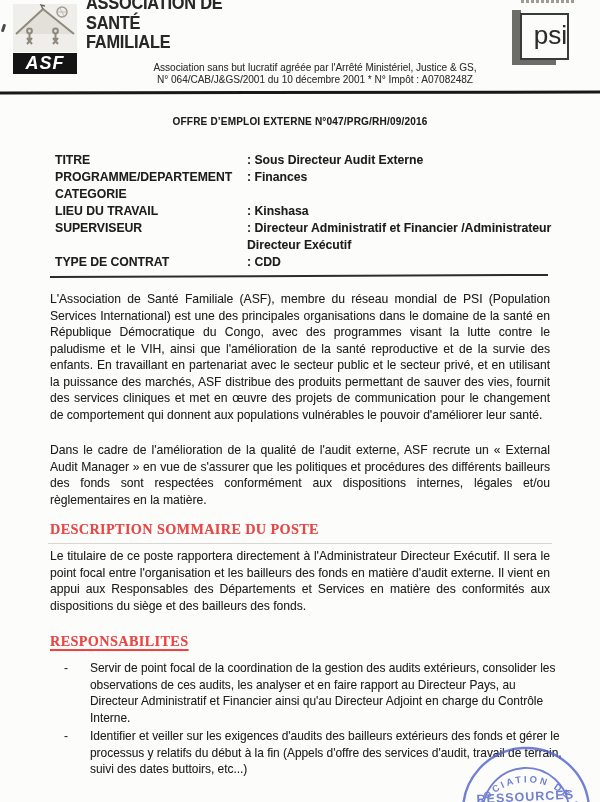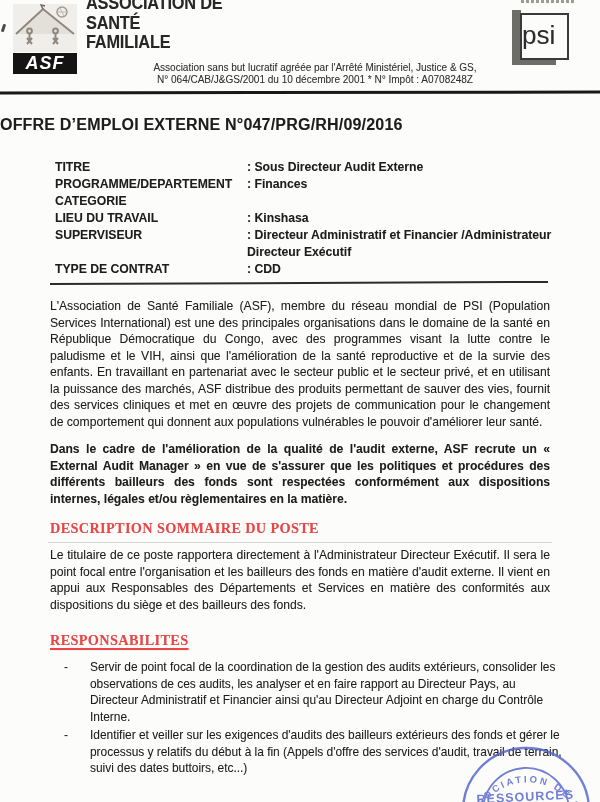--- a/index.html
+++ b/index.html
@@ -18,35 +18,35 @@
             transform-origin:left top;color:#272727;}
   .registration{position:absolute;left:150px;top:62px;width:330px;text-align:center;
                 font-size:10px;line-height:11.5px;color:#323232;}
   .psi-logo{position:absolute;left:512px;top:-1px;width:70px;}
   .psi-tagline{height:4px;width:54px;margin-left:9px;
                background:repeating-linear-gradient(90deg,#a09c94 0 3px,transparent 3px 5px);}
   .psi-frame{position:relative;margin-top:5px;width:64px;height:58px;}
   .psi-bar{position:absolute;left:0;top:2px;width:9px;height:55px;background:#6c6c69;}
   .psi-bar::after{content:"";position:absolute;left:0;bottom:0;width:44px;height:6px;background:#6c6c69;}
   .psi-square{position:absolute;left:8px;top:5px;width:45px;height:43px;border:2.5px solid #3a3a3a;
-              background:#fcfcfa;font-size:26px;line-height:41px;text-align:left;color:#2c2c2c;}
+              background:#fcfcfa;font-size:26px;line-height:41px;text-align:right;color:#2c2c2c;}
   .scan-artifact{position:absolute;left:2px;top:24px;width:3px;height:8px;background:#4a4a4a;
                  border-radius:1px;transform:rotate(18deg);}
   
   .rule-thick{height:3px;background:#181818;width:100%;transform:rotate(-0.1deg);}
   .rule-mid{margin:4px 0 0 50px;width:498px;height:2.4px;background:#2c2c2c;transform:rotate(-0.25deg);}
   .faint-rule{margin:5px 48px 0;height:1px;background:#d8d6d1;}
   
-  .title{margin-top:22px;text-align:left;font-size:16px;font-weight:700;letter-spacing:0.2px;}
+  .title{margin-top:22px;text-align:center;font-size:10px;font-weight:700;letter-spacing:0.2px;}
   .details{margin:25px 0 0 55px;font-weight:700;font-size:12.2px;line-height:17px;}
   .drow{display:flex;}
   .dlabel{width:192px;flex:none;}
   .dvalue{width:332px;}
   .para{margin:14px 50px 0;font-size:12.1px;line-height:16.5px;text-align:justify;}
-  .p2{margin-top:11px;font-weight:bold;}
+  .p2{margin-top:19px;}
   .p3{margin-top:4px;}
   .h-serif{margin:13px 50px 0;font-family:"Liberation Serif",serif;font-size:14.2px;
            font-weight:700;letter-spacing:0.4px;color:#ef4444;}
   .h-resp{margin-top:19px;text-decoration:underline;text-decoration-thickness:1.6px;text-underline-offset:3px;}
   .mission{margin:14px 0 0 50px;font-size:12.2px;font-weight:700;font-style:italic;
            text-decoration:underline;text-decoration-thickness:1.4px;text-underline-offset:2.5px;}
   .bullets{margin:10px 36px 0 64px;font-size:11.9px;line-height:16.5px;}
   .bullet{display:flex;margin-bottom:2px;}
   .marker{flex:none;width:26px;}
   .btext{flex:1;}

